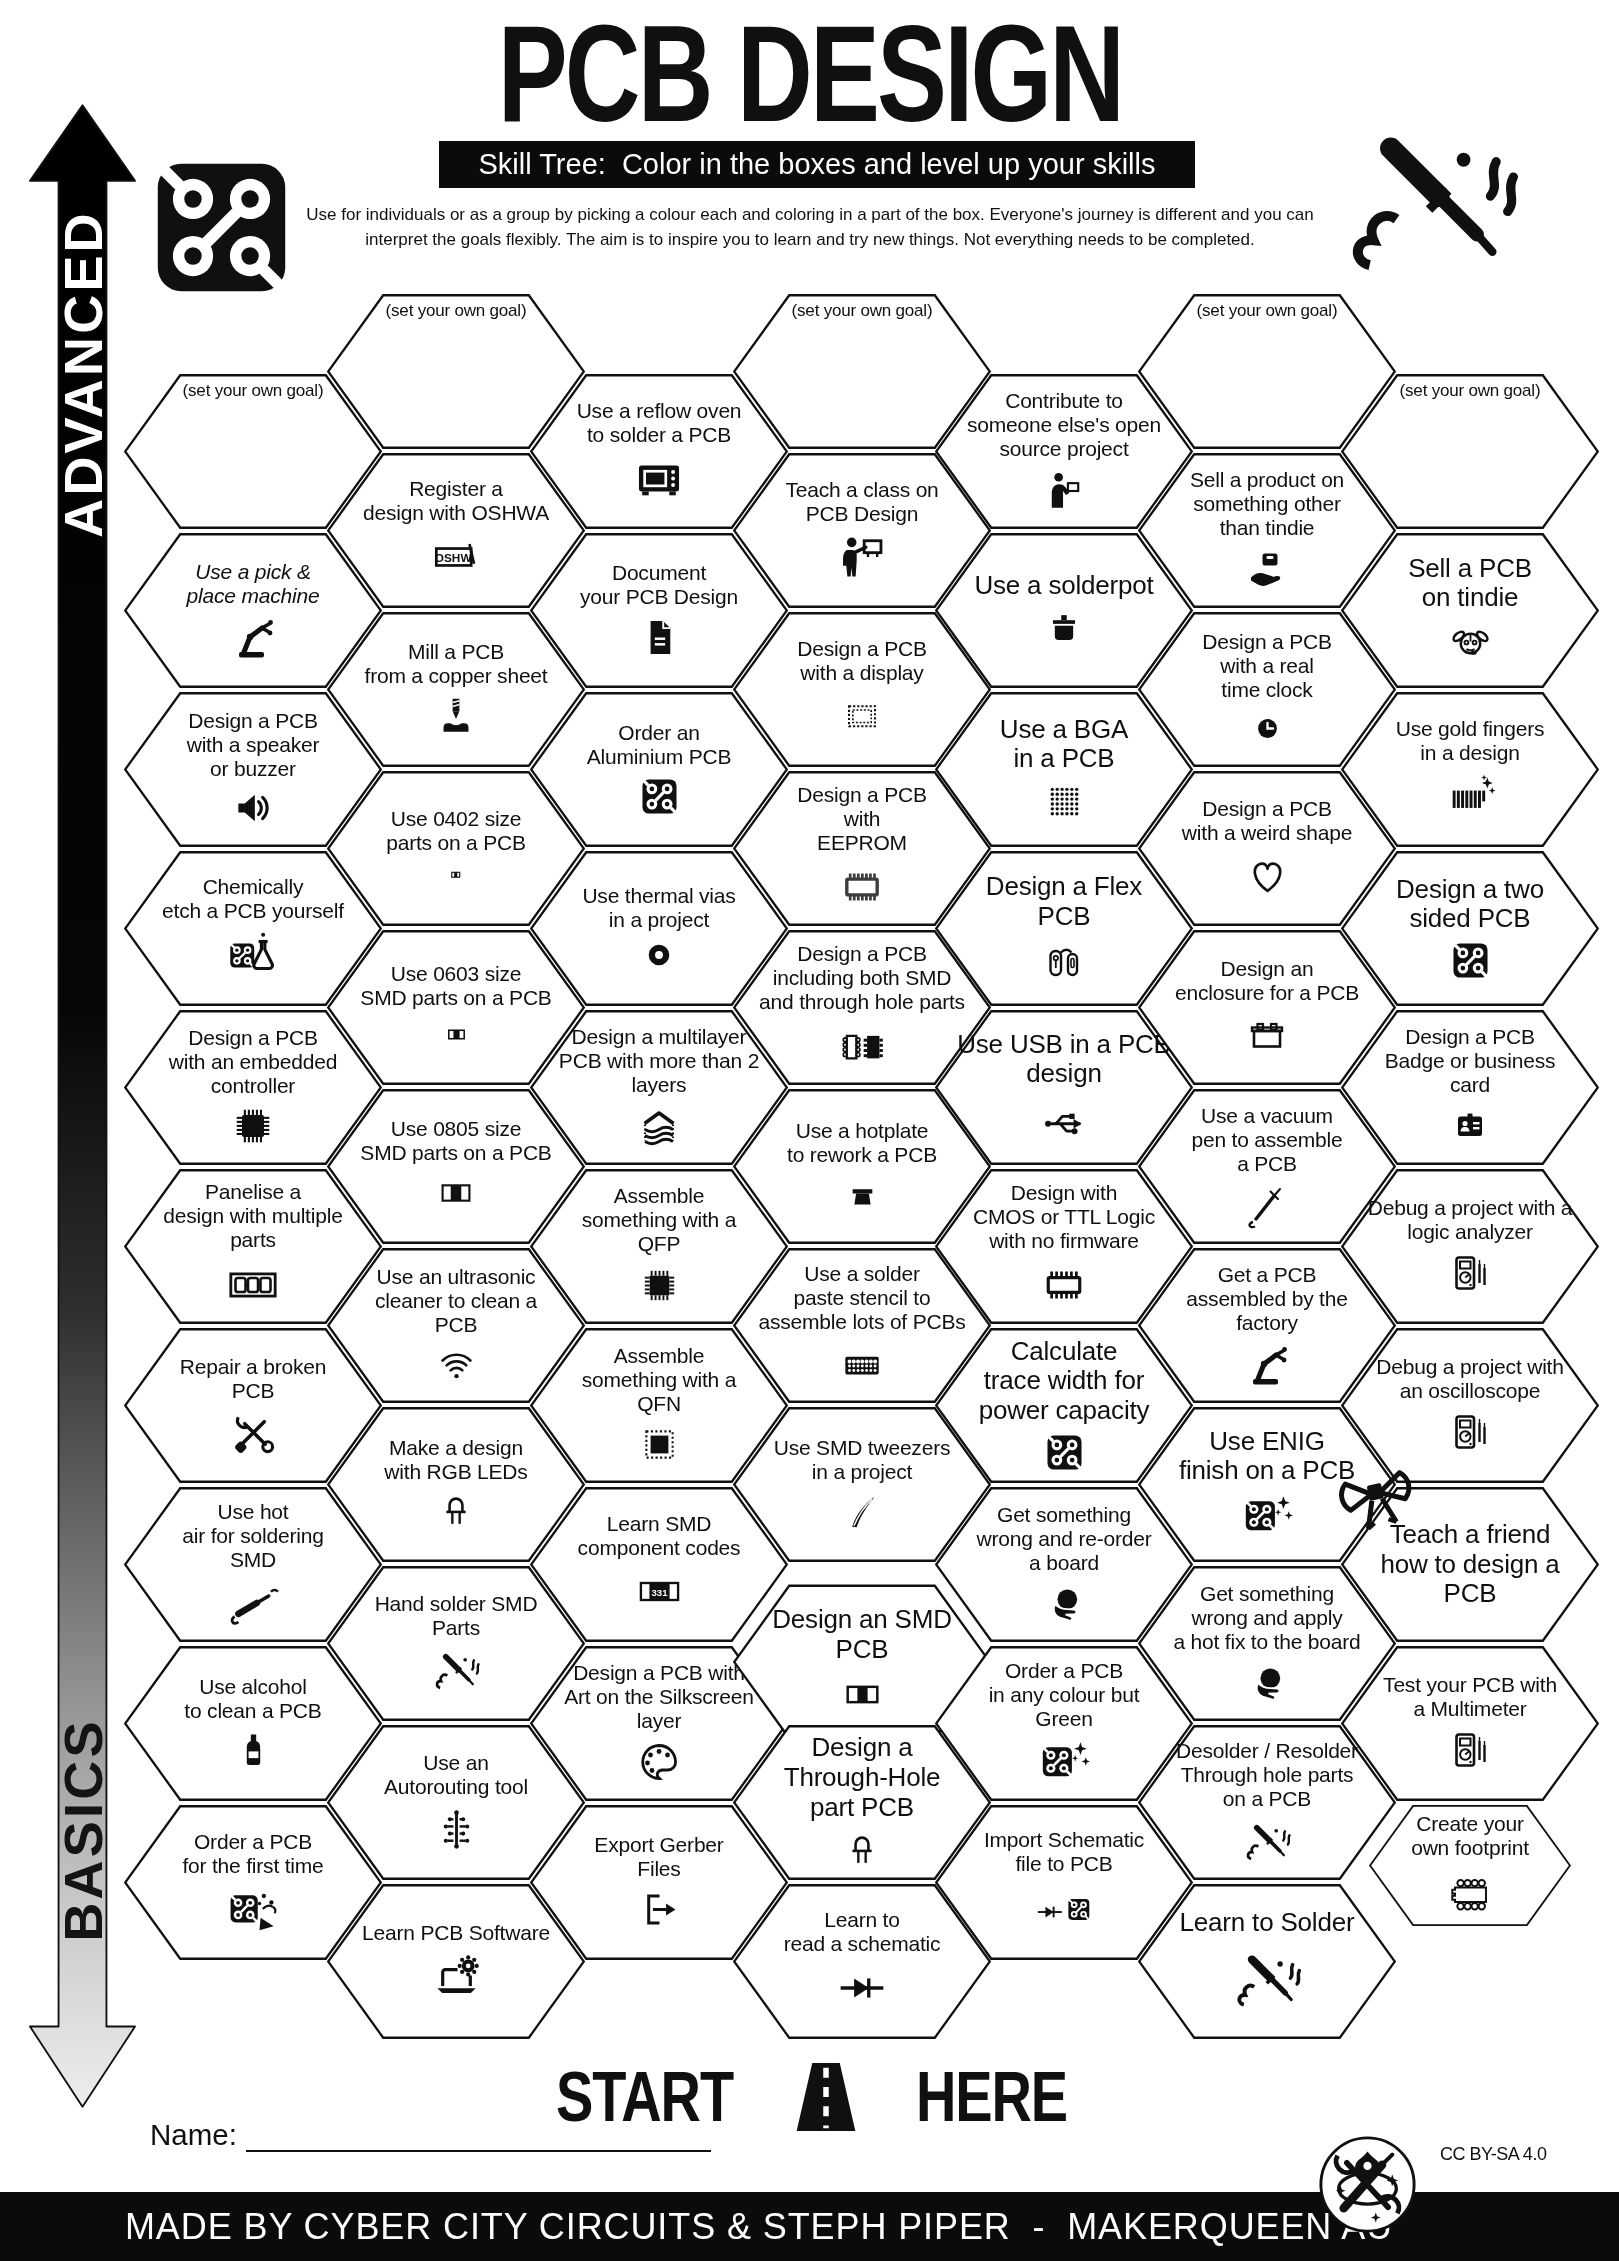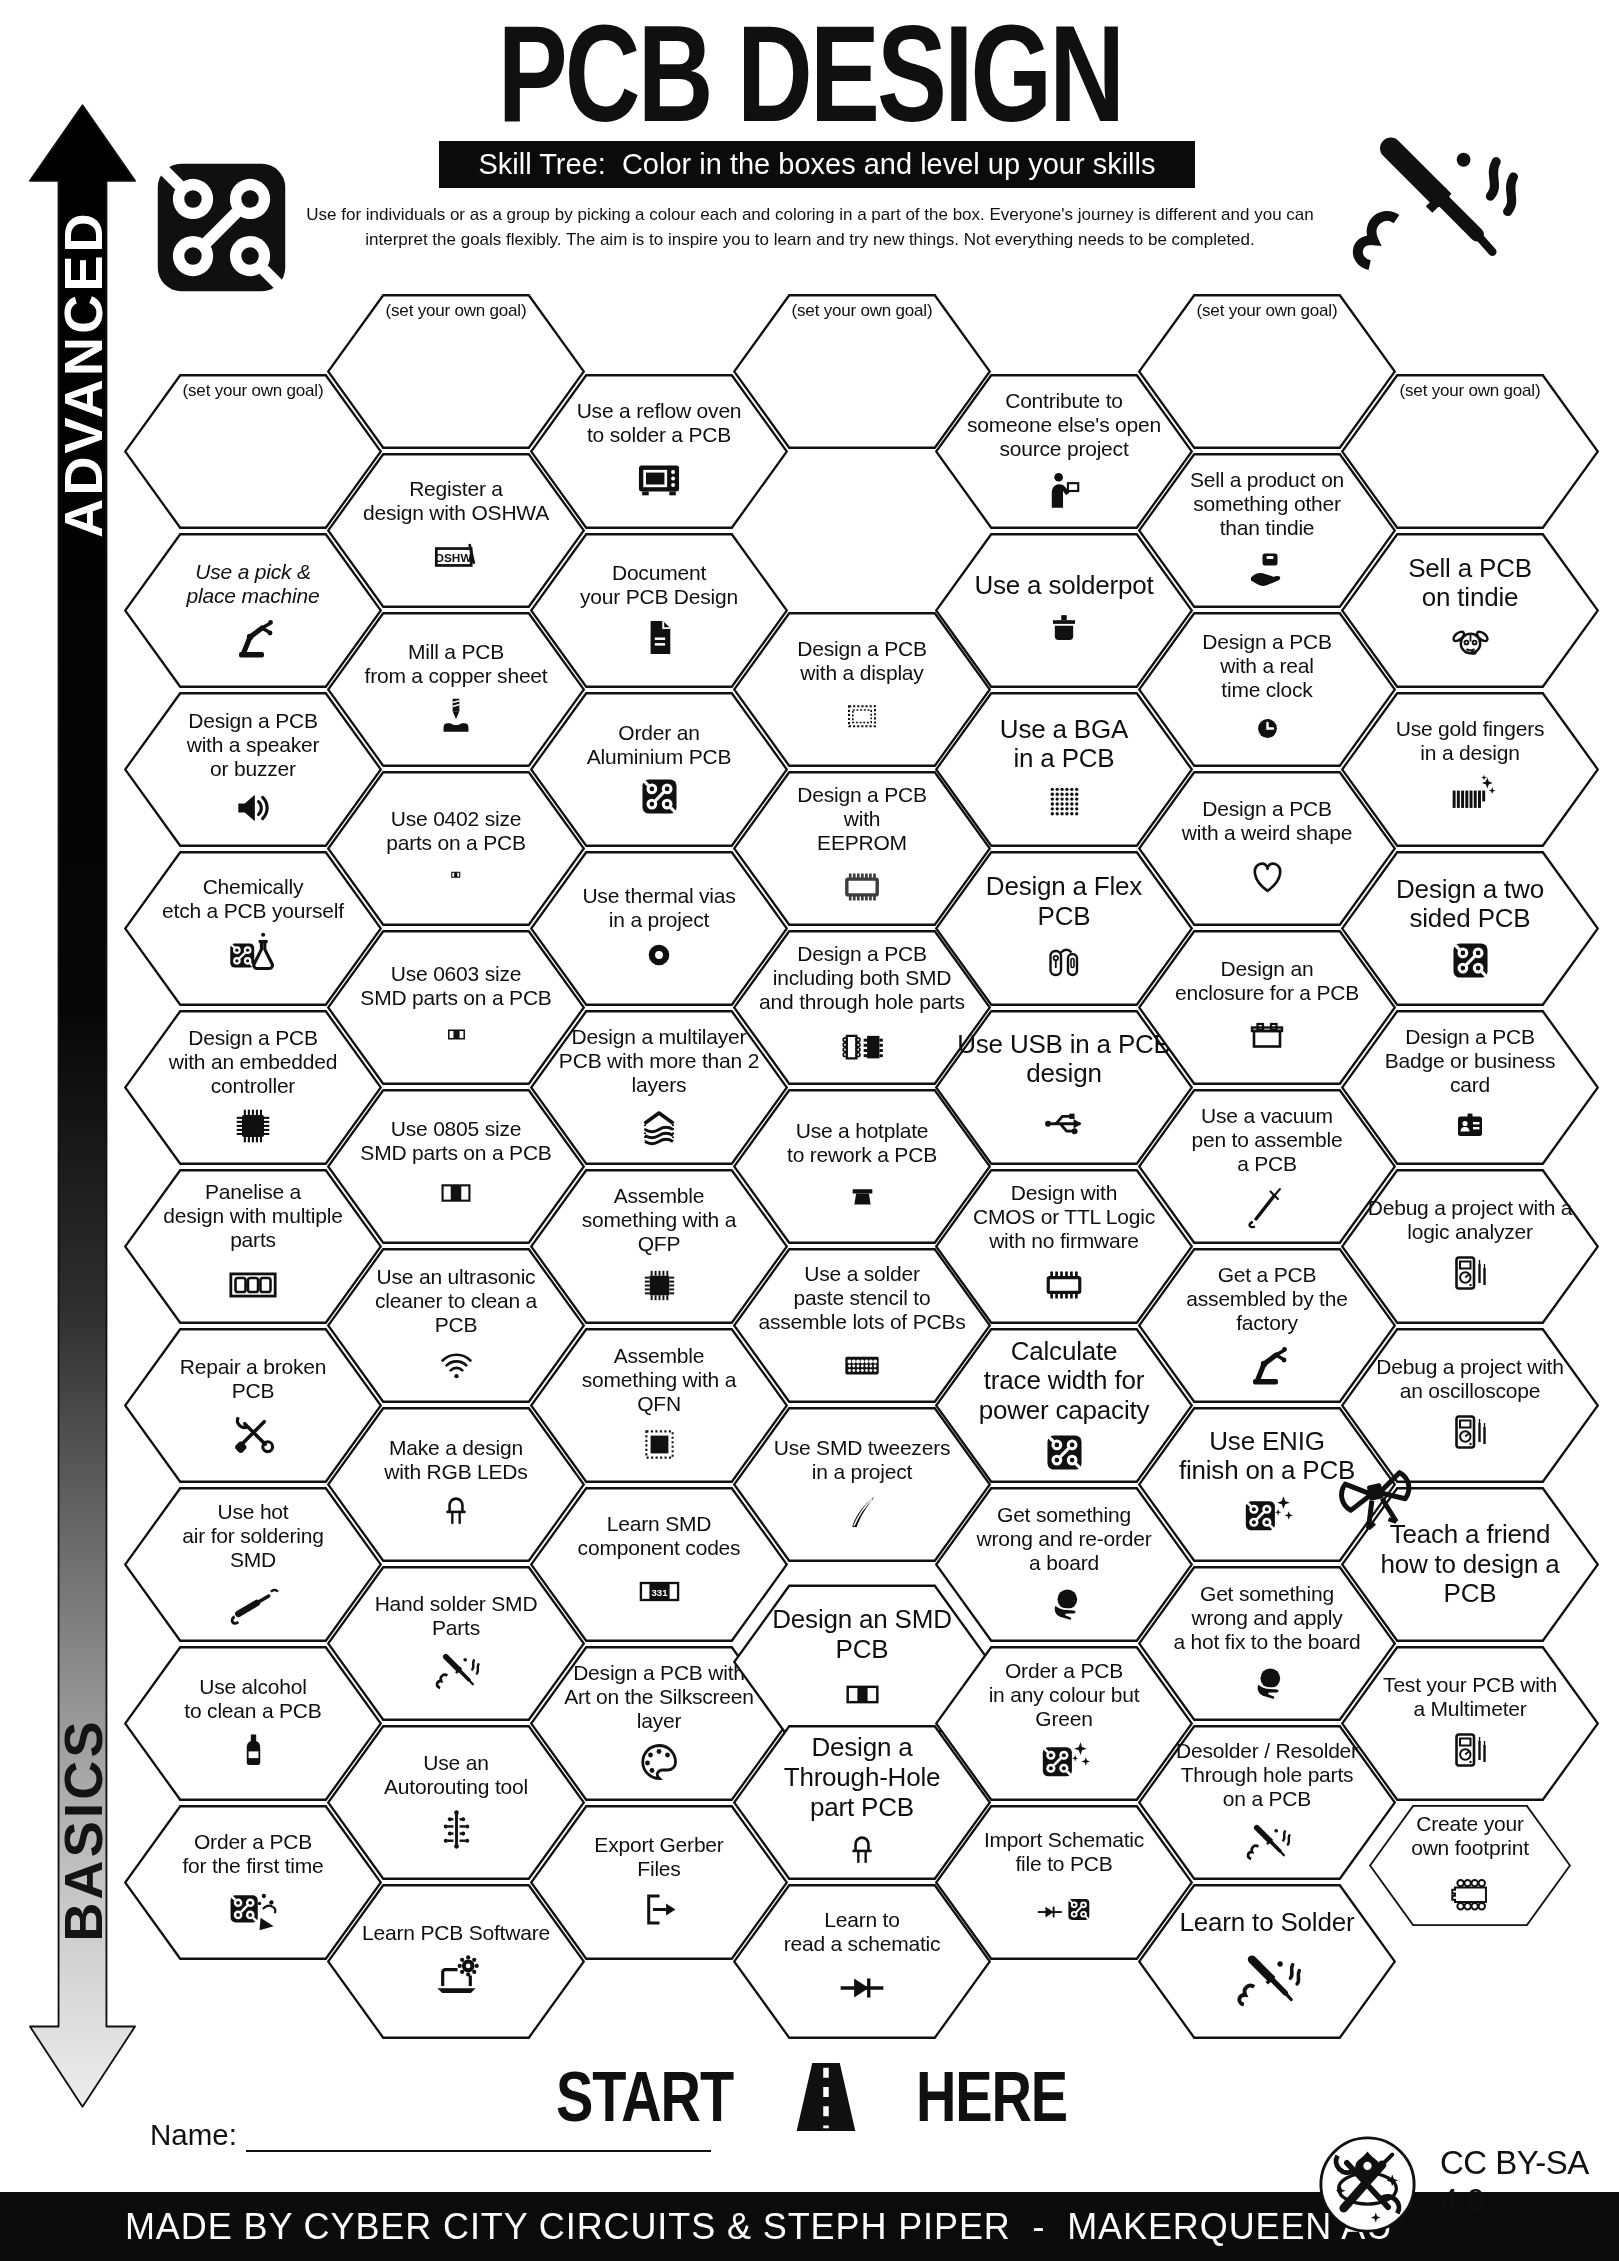--- a/index.html
+++ b/index.html
@@ -40,21 +40,21 @@
   .road{line-height:0;}
   
   .name-row{position:absolute;top:2118px;left:150px;display:flex;align-items:flex-end;gap:9.2px;}
   .name-label{font-size:29.5px;}
   .name-line{width:465px;height:27px;border-bottom:2.3px solid #101010;}
   
   .footer-bar{position:absolute;left:0;top:2192px;width:100%;height:70px;background:#0b0b0b;
               display:flex;align-items:center;justify-content:center;}
   .footer-text{color:#fff;font-size:36px;letter-spacing:0.9px;transform:translateX(-51px);white-space:pre;}
   .maker-logo{position:absolute;left:1318px;top:2135px;line-height:0;}
-  .license{position:absolute;left:1440px;top:2144px;font-size:33px;letter-spacing:-0.5px;}
+  .license{position:absolute;left:1440px;top:2144px;font-size:18px;letter-spacing:-0.5px;}
 </style>
 </head>
 <body>
 
 <div class="page">
 
   <div class="title">PCB DESIGN</div>
 
   <div class="logo-pcb"><span id="slot-logo"><svg viewBox="0 0 48 48" width="161" height="161">
           <rect x="5" y="5" width="38" height="38" rx="7" fill="#101010"></rect>
@@ -668,20 +668,37 @@
         </div>
       </div>
       <div class="hex goal" style="left: 733px; top: 294px; width: 258px; height: 155px;">
         <svg class="bg" viewBox="0 0 560 336">
           <polygon points="122,2.5 438,2.5 557.5,168 438,333.5 122,333.5 2.5,168" fill="#fff" stroke="#101010" stroke-width="5"></polygon>
         </svg>
         <div class="hex-content">
           <div class="hex-label">(set your own goal)</div>
         </div>
       </div>
+      <div class="hex" style="left: 733px; top: 453px; width: 258px; height: 155px;">
+        <svg class="bg" viewBox="0 0 560 336">
+          <polygon points="122,2.5 438,2.5 557.5,168 438,333.5 122,333.5 2.5,168" fill="#fff" stroke="#101010" stroke-width="5"></polygon>
+        </svg>
+        <div class="hex-content">
+          <div class="hex-label">Teach a class on
+PCB Design</div>
+          <div class="hex-icon"><svg viewBox="0 0 48 48" width="52" height="52">
+              <circle cx="14.5" cy="10.5" r="4.4" fill="#101010"></circle>
+              <path d="M10,17.5 c-2.5,1.5 -3.5,4.5 -3.5,8 V32 h3 l1,10 h3 l0.8,-8 0.8,8 h3 l1,-14 v-6 c0,-2.5 -1.5,-4.5 -4,-4.5 Z" fill="#101010"></path>
+              <line x1="17" y1="20" x2="27.5" y2="15" stroke="#101010" stroke-width="3.2" stroke-linecap="round"></line>
+              <rect x="26" y="9" width="15.5" height="11" fill="none" stroke="#101010" stroke-width="2.6"></rect>
+              <line x1="29.5" y1="20" x2="29.5" y2="24" stroke="#101010" stroke-width="2.2"></line>
+              <line x1="38" y1="20" x2="38" y2="24" stroke="#101010" stroke-width="2.2"></line>
+            </svg></div>
+        </div>
+      </div>
       <div class="hex" style="left: 733px; top: 612px; width: 258px; height: 155px;">
         <svg class="bg" viewBox="0 0 560 336">
           <polygon points="122,2.5 438,2.5 557.5,168 438,333.5 122,333.5 2.5,168" fill="#fff" stroke="#101010" stroke-width="5"></polygon>
         </svg>
         <div class="hex-content">
           <div class="hex-label">Design a PCB
 with a display</div>
           <div class="hex-icon"><svg viewBox="0 0 48 48" width="52" height="52">
               <rect x="12" y="15" width="24" height="18.5" fill="none" stroke="#101010" stroke-width="1.8" stroke-dasharray="2,1.8"></rect>
               <rect x="15.5" y="18.5" width="17" height="11.5" fill="none" stroke="#101010" stroke-width="1.5" stroke-dasharray="1.8,1.6"></rect>

